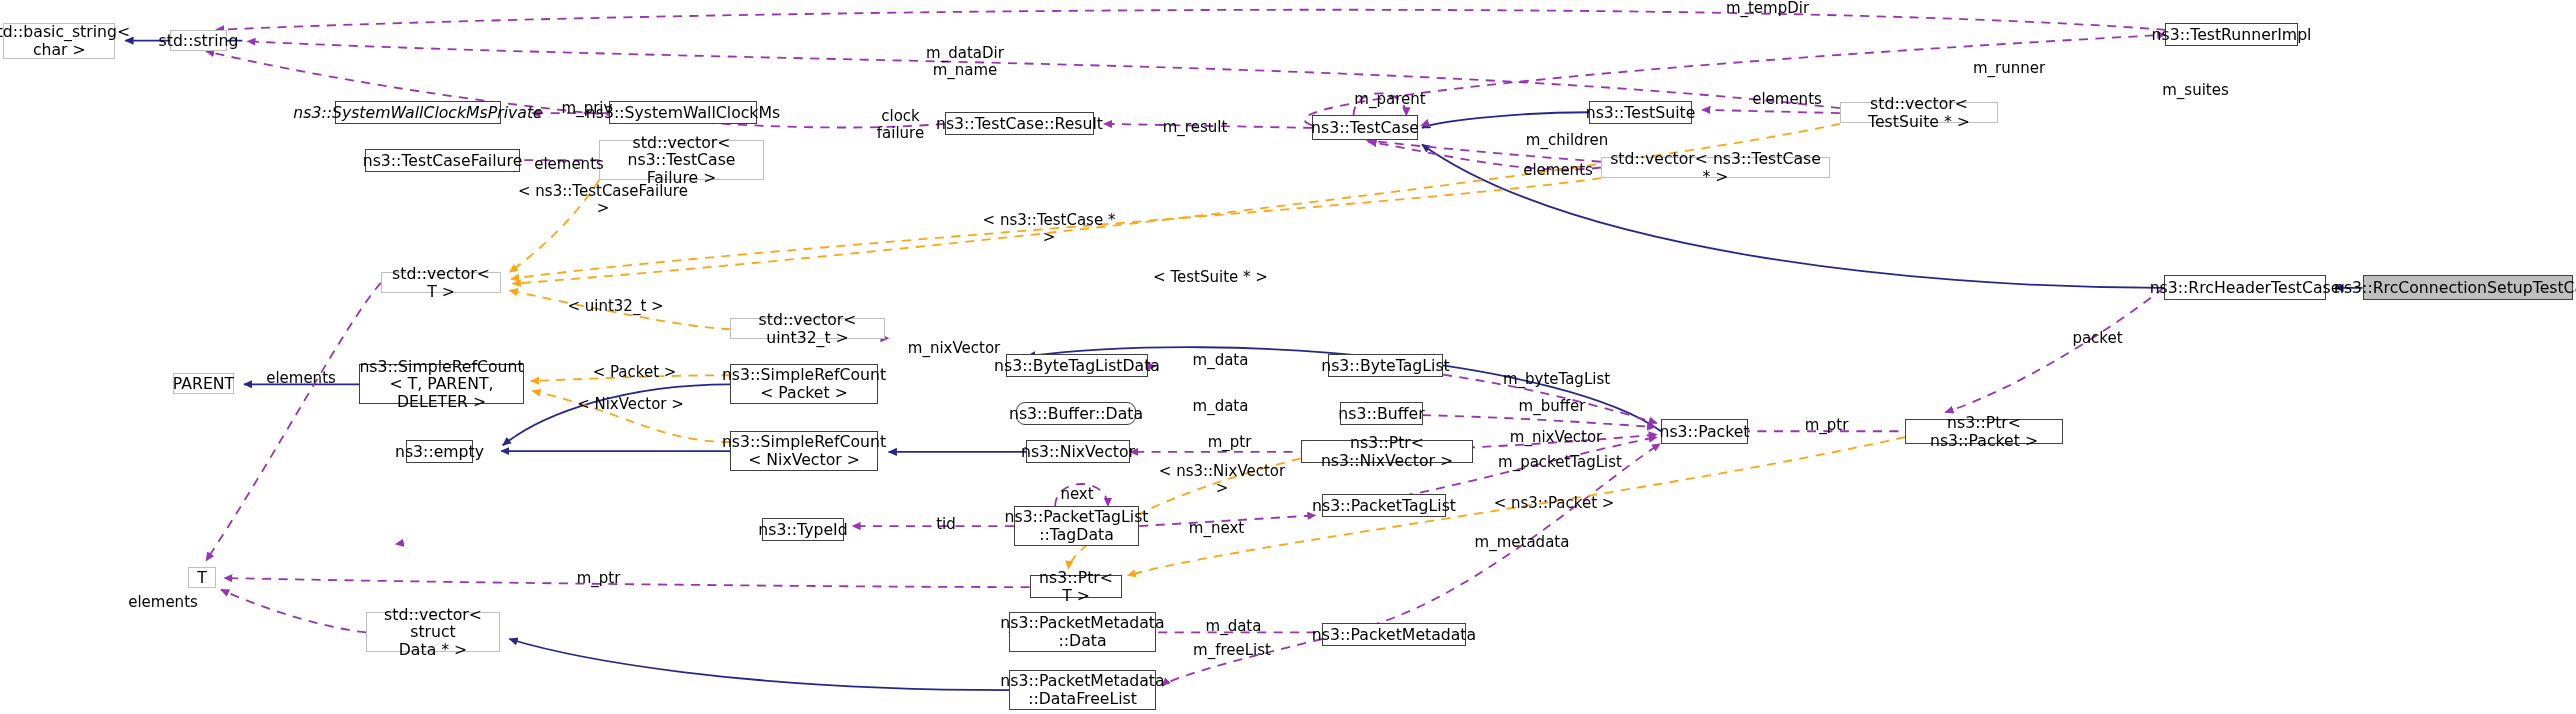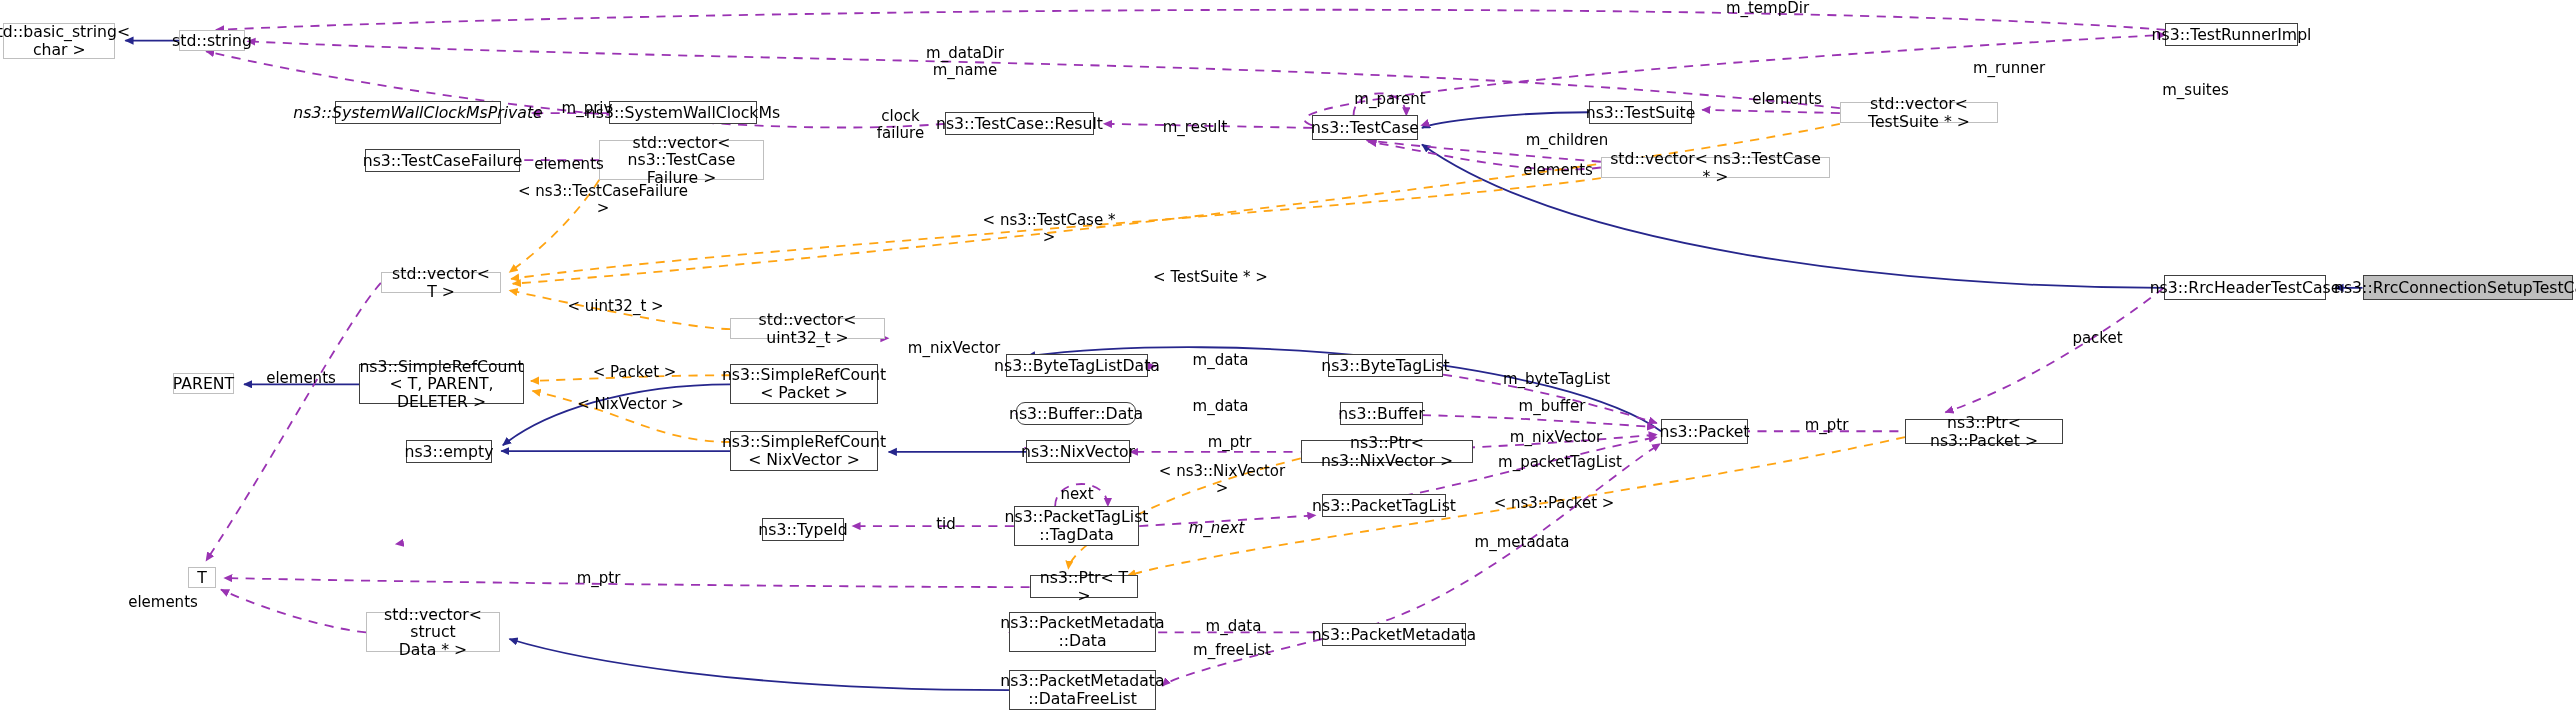--- a/index.html
+++ b/index.html
@@ -107,57 +107,57 @@
       <path d="M886,455 C800,455 700,460 644,462"></path>
       <path d="M886,536 C800,536 760,500 646,474"></path>
       <path d="M1578,556 C1400,600 1300,660 1296,690"></path>
       <path d="M2311,530 C2000,600 1500,660 1368,698"></path>
     </g>
   </svg>
 
   <div id="nodes-layer">
       <div class="node light" style="left: 3.3px; top: 23px; width: 112px; height: 36px;">std::basic_string&lt;
 char &gt;</div>
-      <div class="node light" style="left: 179px; top: 30px; width: 66px; height: 21.4px;">std::string</div>
+      <div class="node light" style="left: 170px; top: 30px; width: 57px; height: 21.4px;">std::string</div>
       <div class="node solid" style="left: 335px; top: 101px; width: 166px; height: 23px; font-style: italic;">ns3::SystemWallClockMsPrivate</div>
       <div class="node solid" style="left: 609px; top: 101px; width: 148px; height: 23px;">ns3::SystemWallClockMs</div>
       <div class="node solid" style="left: 365px; top: 149px; width: 155px; height: 23px;">ns3::TestCaseFailure</div>
       <div class="node light" style="left: 599px; top: 140px; width: 165px; height: 40px;">std::vector&lt; ns3::TestCase
 Failure &gt;</div>
       <div class="node solid" style="left: 945px; top: 112px; width: 149px; height: 23px;">ns3::TestCase::Result</div>
       <div class="node solid" style="left: 1312px; top: 115px; width: 106px; height: 25px;">ns3::TestCase</div>
       <div class="node solid" style="left: 1589px; top: 101px; width: 103px; height: 23px;">ns3::TestSuite</div>
       <div class="node light" style="left: 1840px; top: 102px; width: 158px; height: 21.4px;">std::vector&lt; TestSuite * &gt;</div>
       <div class="node solid" style="left: 2165px; top: 23px; width: 133px; height: 23px;">ns3::TestRunnerImpl</div>
       <div class="node light" style="left: 1601px; top: 157px; width: 229px; height: 21.4px;">std::vector&lt; ns3::TestCase * &gt;</div>
       <div class="node solid" style="left: 2164px; top: 275px; width: 162px; height: 25px;">ns3::RrcHeaderTestCase</div>
       <div class="node highlight" style="left: 2363px; top: 275px; width: 210px; height: 25px;">ns3::RrcConnectionSetupTestCase</div>
       <div class="node light" style="left: 381px; top: 272px; width: 120px; height: 21.4px;">std::vector&lt; T &gt;</div>
       <div class="node light" style="left: 730px; top: 318px; width: 155px; height: 21.4px;">std::vector&lt; uint32_t &gt;</div>
       <div class="node light" style="left: 173px; top: 373px; width: 61px; height: 21.4px;">PARENT</div>
       <div class="node solid" style="left: 359px; top: 364px; width: 165px; height: 40px;">ns3::SimpleRefCount
 &lt; T, PARENT, DELETER &gt;</div>
       <div class="node solid" style="left: 730px; top: 364px; width: 148px; height: 40px;">ns3::SimpleRefCount
 &lt; Packet &gt;</div>
-      <div class="node solid" style="left: 406px; top: 440px; width: 86px; height: 23px;">ns3::empty</div>
+      <div class="node solid" style="left: 406px; top: 440px; width: 67px; height: 23px;">ns3::empty</div>
       <div class="node solid" style="left: 730px; top: 431px; width: 148px; height: 40px;">ns3::SimpleRefCount
 &lt; NixVector &gt;</div>
       <div class="node solid" style="left: 1006px; top: 354px; width: 142px; height: 23px;">ns3::ByteTagListData</div>
       <div class="node solid" style="left: 1328px; top: 354px; width: 115px; height: 23px;">ns3::ByteTagList</div>
       <div class="node solid" style="left: 1016px; top: 402px; width: 120px; height: 23px; border-radius: 9px;">ns3::Buffer::Data</div>
       <div class="node solid" style="left: 1340px; top: 402px; width: 83px; height: 23px;">ns3::Buffer</div>
       <div class="node solid" style="left: 1026px; top: 440px; width: 104px; height: 23px;">ns3::NixVector</div>
       <div class="node solid" style="left: 1301px; top: 440px; width: 172px; height: 23px;">ns3::Ptr&lt; ns3::NixVector &gt;</div>
       <div class="node solid" style="left: 1661px; top: 419px; width: 87px; height: 25px;">ns3::Packet</div>
       <div class="node solid" style="left: 1905px; top: 419px; width: 158px; height: 25px;">ns3::Ptr&lt; ns3::Packet &gt;</div>
       <div class="node solid" style="left: 762px; top: 518px; width: 82px; height: 23px;">ns3::TypeId</div>
       <div class="node solid" style="left: 1014px; top: 506px; width: 125px; height: 40px;">ns3::PacketTagList
 ::TagData</div>
       <div class="node solid" style="left: 1322px; top: 494px; width: 124px; height: 23px;">ns3::PacketTagList</div>
-      <div class="node solid" style="left: 1030px; top: 575px; width: 108px; height: 23px;">ns3::Ptr&lt; T &gt;</div>
+      <div class="node solid" style="left: 1030px; top: 575px; width: 92px; height: 23px;">ns3::Ptr&lt; T &gt;</div>
       <div class="node light" style="left: 188px; top: 567px; width: 28px; height: 21.4px;">T</div>
       <div class="node light" style="left: 366px; top: 612px; width: 134px; height: 40px;">std::vector&lt; struct
 Data * &gt;</div>
       <div class="node solid" style="left: 1009px; top: 612px; width: 147px; height: 40px;">ns3::PacketMetadata
 ::Data</div>
       <div class="node solid" style="left: 1322px; top: 623px; width: 144px; height: 23px;">ns3::PacketMetadata</div>
       <div class="node solid" style="left: 1009px; top: 670px; width: 147px; height: 40px;">ns3::PacketMetadata
 ::DataFreeList</div>
     </div>
 
@@ -190,21 +190,21 @@
       <div class="elabel" style="left: 577px; top: 396px; width: 107px;">&lt; NixVector &gt;</div>
       <div class="elabel" style="left: 1198px; top: 434px; width: 63px;">m_ptr</div>
       <div class="elabel" style="left: 1505px; top: 429px; width: 102px;">m_nixVector</div>
       <div class="elabel" style="left: 1795px; top: 417px; width: 63px;">m_ptr</div>
       <div class="elabel" style="left: 1494px; top: 454px; width: 132px;">m_packetTagList</div>
       <div class="elabel" style="left: 1153px; top: 463px; width: 138px;">&lt; ns3::NixVector &gt;</div>
       <div class="elabel" style="left: 1492px; top: 495px; width: 124px;">&lt; ns3::Packet &gt;</div>
       <div class="elabel" style="left: 2062px; top: 330px; width: 71px;">packet</div>
       <div class="elabel" style="left: 1050px; top: 486px; width: 54px;">next</div>
       <div class="elabel" style="left: 927px; top: 516px; width: 38px;">tid</div>
-      <div class="elabel" style="left: 1180px; top: 520px; width: 73px; font-style: italic;">m_next</div>
+      <div class="elabel" style="left: 1180px; top: 520px; width: 73px;">m_next</div>
       <div class="elabel" style="left: 1469px; top: 534px; width: 106px;">m_metadata</div>
       <div class="elabel" style="left: 567px; top: 570px; width: 63px;">m_ptr</div>
       <div class="elabel" style="left: 122px; top: 594px; width: 82px;">elements</div>
       <div class="elabel" style="left: 1198px; top: 618px; width: 71px;">m_data</div>
       <div class="elabel" style="left: 1189px; top: 642px; width: 86px;">m_freeList</div>
     </div>
 
 </div>
 
 

